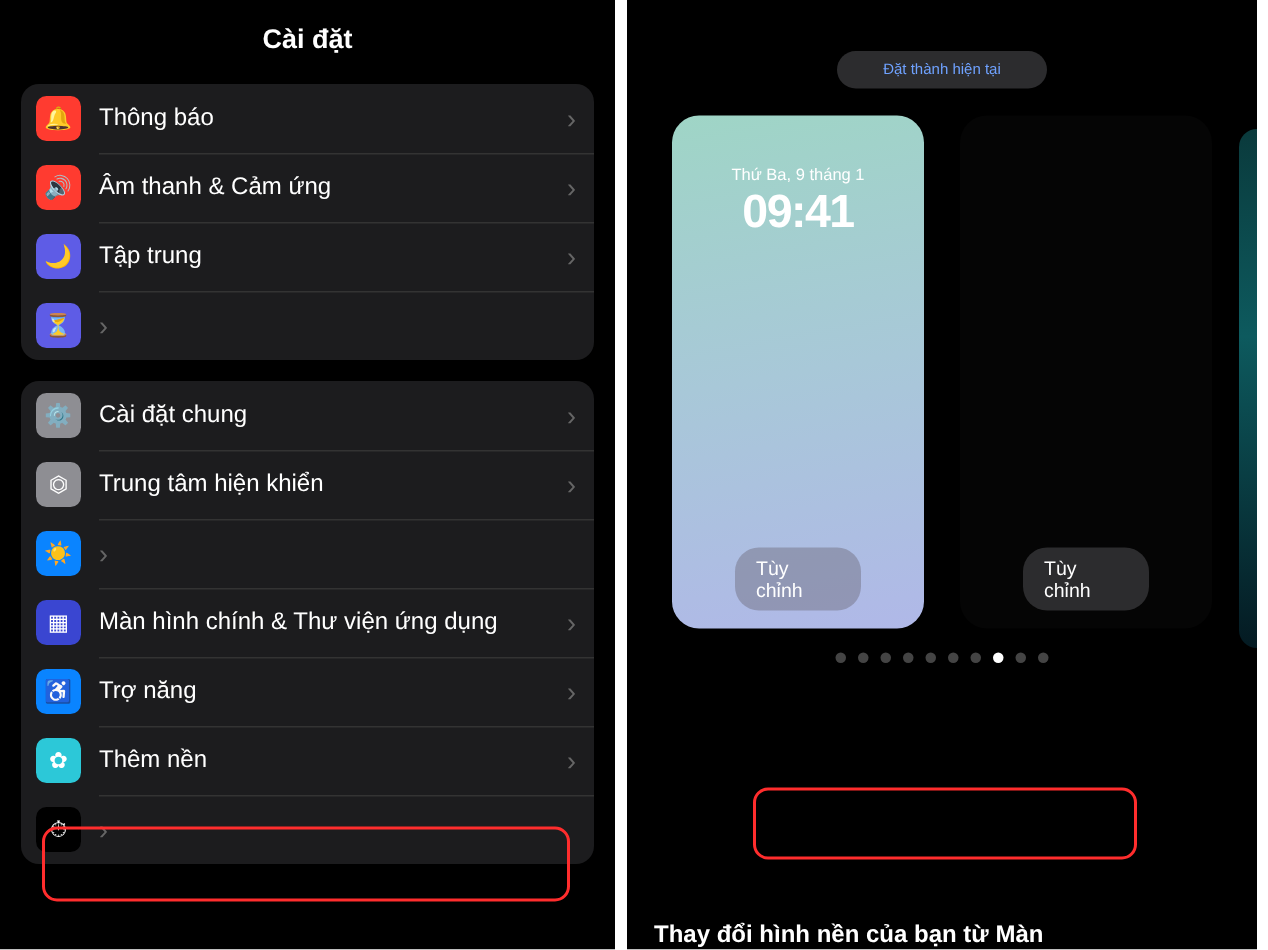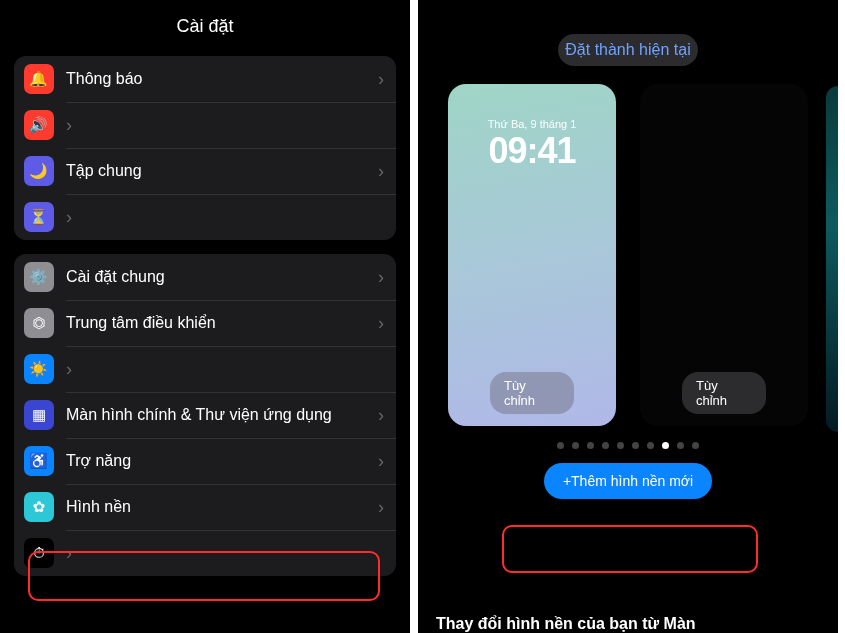--- a/index.html
+++ b/index.html
@@ -24,21 +24,21 @@
   .panel-right {
     width: 420px;
     height: 633px;
   }
   .header {
     height: 52px;
     display: flex;
     align-items: center;
     justify-content: center;
     font-size: 18px;
-    font-weight: 400;
+    font-weight: 700;
     background: #000;
   }
   .list-group {
     margin: 4px 14px 14px 14px;
     background: #1c1c1e;
     border-radius: 12px;
     overflow: hidden;
   }
   .row {
     display: flex;
@@ -83,21 +83,21 @@
   }
   
   .set-current {
     width: 140px;
     margin: 34px auto 18px auto;
     background: #2c2c2e;
     color: #6fa2ff;
     text-align: center;
     padding: 7px 0;
     border-radius: 18px;
-    font-size: 16px;
+    font-size: 10px;
     font-weight: 500;
   }
   .wallpapers {
     display: flex;
     justify-content: center;
     gap: 24px;
     padding: 0 6px;
   }
   .wp-card {
     width: 168px;
@@ -117,21 +117,21 @@
     top: 34px; left: 0; right: 0;
     text-align: center;
     font-size: 11px;
     color: #fff;
     font-weight: 500;
   }
   .wp-time {
     position: absolute;
     top: 46px; left: 0; right: 0;
     text-align: center;
-    font-size: 36px;
+    font-size: 31px;
     font-weight: 700;
     color: #fff;
     letter-spacing: -1px;
   }
   .wp-customize {
     position: absolute;
     bottom: 12px;
     left: 50%;
     transform: translateX(-50%);
     padding: 6px 14px;
@@ -192,60 +192,61 @@
   <div class="header">Cài đặt</div>
 
   <div class="list-group" id="group1">
       <div class="row">
         <div class="icon-box" style="background: rgb(255, 59, 48); font-size: 15px;">🔔</div>
         <div class="row-label">Thông báo</div>
         <div class="chevron">›</div>
       </div>
       <div class="row">
         <div class="icon-box" style="background: rgb(255, 59, 48); font-size: 15px;">🔊</div>
+        <div class="row-label">Âm thanh &amp; Cảm ứng</div>
         <div class="chevron">›</div>
       </div>
       <div class="row">
         <div class="icon-box" style="background: rgb(94, 92, 230); font-size: 15px;">🌙</div>
-        <div class="row-label">Tập chung</div>
+        <div class="row-label">Tập trung</div>
         <div class="chevron">›</div>
       </div>
       <div class="row">
         <div class="icon-box" style="background: rgb(94, 92, 230); font-size: 15px;">⏳</div>
         <div class="chevron">›</div>
       </div>
     </div>
   <div class="list-group" id="group2">
       <div class="row">
         <div class="icon-box" style="background: rgb(142, 142, 147); font-size: 15px;">⚙️</div>
         <div class="row-label">Cài đặt chung</div>
         <div class="chevron">›</div>
       </div>
       <div class="row">
         <div class="icon-box" style="background: rgb(142, 142, 147); font-size: 15px;">⏣</div>
-        <div class="row-label">Trung tâm điều khiển</div>
+        <div class="row-label">Trung tâm hiện khiển</div>
         <div class="chevron">›</div>
       </div>
       <div class="row">
         <div class="icon-box" style="background: rgb(10, 132, 255); font-size: 15px;">☀️</div>
         <div class="chevron">›</div>
       </div>
       <div class="row">
         <div class="icon-box" style="background: rgb(58, 70, 209); font-size: 15px;">▦</div>
         <div class="row-label">Màn hình chính &amp; Thư viện ứng dụng</div>
         <div class="chevron">›</div>
       </div>
       <div class="row">
         <div class="icon-box" style="background: rgb(10, 132, 255); font-size: 15px;">♿</div>
         <div class="row-label">Trợ năng</div>
         <div class="chevron">›</div>
       </div>
       <div class="row">
         <div class="icon-box" style="background: rgb(44, 200, 216); font-size: 15px;">✿</div>
-        <div class="row-label">Hình nền</div>
+        <div class="row-label">Thêm nền</div>
         <div class="chevron">›</div>
       </div>
       <div class="row">
         <div class="icon-box" style="background: rgb(0, 0, 0); font-size: 15px;">⏱</div>
         <div class="chevron">›</div>
       </div>
     </div>
 
   <div class="highlight-red" style="left:28px; top:551px; width:352px; height:50px;"></div>
 </div>
@@ -270,20 +271,19 @@
       <div class="pager-dot"></div>
       <div class="pager-dot"></div>
       <div class="pager-dot"></div>
       <div class="pager-dot"></div>
       <div class="pager-dot"></div>
       <div class="pager-dot active"></div>
       <div class="pager-dot"></div>
       <div class="pager-dot"></div>
     </div>
 
-  <div class="add-btn">+Thêm hình nền mới</div>
 
   <div class="highlight-red" style="left:84px; top:525px; width:256px; height:48px;"></div>
 
   <div class="footer-text">Thay đổi hình nền của bạn từ Màn</div>
 
   <div class="slice-right"></div>
 </div>
 
 </body></html>

